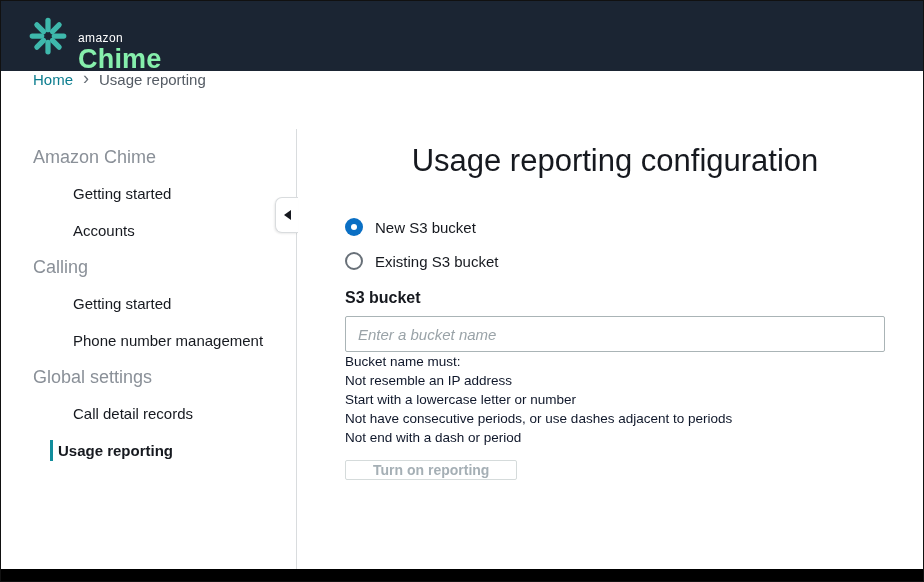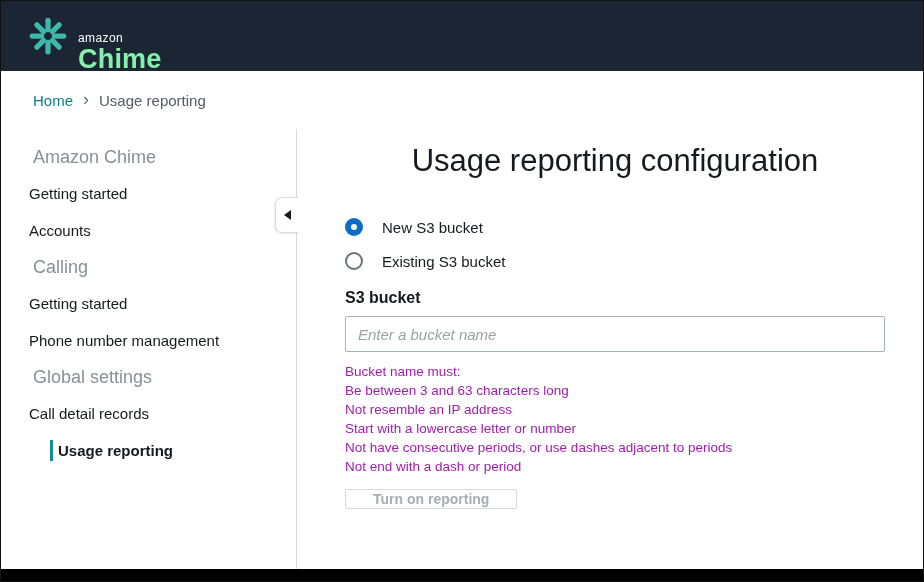--- a/index.html
+++ b/index.html
@@ -16,39 +16,39 @@
     padding-left:26px;
   }
   .logo { display:flex; align-items:center; gap:9px; cursor:pointer; }
   .logo svg { display:block; }
   .logo-text { display:flex; flex-direction:column; line-height:1; }
   .logo-amazon { color:#fff; font-size:12px; letter-spacing:.4px; margin-bottom:2px;margin-top:32px; }
   .logo-chime { color:#86efac; font-size:27px; font-weight:700; letter-spacing:.2px; }
 
   
   .breadcrumb {
-    height:58px; display:flex; align-items:center; padding-left:32px;
+    height:58px; display:flex; align-items:flex-start; padding-left:32px;
     font-size:15px; gap:10px;
   }
   .bc-home { color:#0c7d8f; text-decoration:none; cursor:pointer; }
   .bc-sep { color:#687078; font-size:18px; line-height:1; margin-top:-2px; }
   .bc-current { color:#545b64; }
 
   
   .content { position:relative; display:flex; height:442px; }
 
   .sidebar {
     width:296px; flex:0 0 296px; border-right:1px solid #d9dcde;
     padding-top:10px;
   }
   .side-section-label {
     font-size:18px; color:#8a9098; padding:6px 8px 6px 32px; line-height:24px;
   }
   .side-item {
-    font-size:15px; color:#16191f; padding:8px 8px 8px 28px; line-height:21px;
+    font-size:15px; color:#16191f; padding:8px 8px 8px 72px; line-height:21px;
     cursor:pointer;
   }
   .side-item.active { font-weight:bold; padding-left:49px; }
   .side-item.active .active-text {
     border-left:3px solid #118d9c; padding-left:5px; display:inline-block;
   }
 
   .collapse-tab {
     position:absolute; left:274px; top:68px; width:23px; height:36px;
     background:#fff; border:1px solid #d9dcde; border-right:none;
@@ -60,21 +60,21 @@
     border-top:5px solid transparent; border-bottom:5px solid transparent;
     border-right:7px solid #16191f;
   }
 
   .main { flex:1; padding:6px 38px 0 48px; }
   .page-title { font-size:31px; font-weight:400; color:#16191f; margin:8px 0 36px 0;text-align:center; }
 
   .field-label { font-size:15px; color:#16191f; margin-bottom:11px; }
 
   .radio-row {
-    display:flex; align-items:center; gap:19px; margin-bottom:10px;
+    display:flex; align-items:center; gap:12px; margin-bottom:10px;
     font-size:15px; color:#16191f; cursor:pointer; height:24px;
   }
   .radio {
     width:18px; height:18px; border-radius:50%; flex:0 0 18px;
     border:2px solid #687078; background:#fff; position:relative;
   }
   .radio.checked { border:none; background:#0a6fc4; }
   .radio.checked::after {
     content:""; position:absolute; left:6px; top:6px; width:6px; height:6px;
     border-radius:50%; background:#fff;
@@ -82,21 +82,21 @@
 
   .s3-label { font-size:16px; font-weight:bold; color:#16191f; margin:16px 0 9px 0; }
 
   .bucket-input {
     width:540px; height:36px; border:1px solid #aab4b6; border-radius:2px;
     padding:16px 12px; font-size:15px; font-family:"Liberation Sans", sans-serif;
     color:#16191f; outline:none;
   }
   .bucket-input::placeholder { color:#9aa3a8; font-style:italic; }
 
-  .rules { margin-top:10px; font-size:13.5px; line-height:19px; color:#a21caf; }
+  .rules { font-size:13.5px; line-height:19px; color:#0f172a; }
 
   .submit-btn {
     margin-top:13px; height:20px; padding:0 27px; background:#fff;
     border:1px solid #d5dbdb; border-radius:2px; color:#a5afb5;
     font-size:14px; font-weight:bold; font-family:"Liberation Sans", sans-serif;
     cursor:not-allowed;
   }
 
   .footer-strip {
     position:absolute; left:0; bottom:0; width:100%; height:12px; background:#000;
@@ -168,21 +168,20 @@
         <span class="radio"></span>
         <span>Existing S3 bucket</span>
       </label>
 
       <div class="s3-label">S3 bucket</div>
 
       <input class="bucket-input" type="text" placeholder="Enter a bucket name" style="">
 
       <div class="rules">
         <div>Bucket name must:</div>
-        <div>Be between 3 and 63 characters long</div>
         <div>Not resemble an IP address</div>
         <div>Start with a lowercase letter or number</div>
         <div>Not have consecutive periods, or use dashes adjacent to periods</div>
         <div>Not end with a dash or period</div>
       </div>
 
       <button class="submit-btn" disabled="">Turn on reporting</button>
     </main>
   </div>
 

